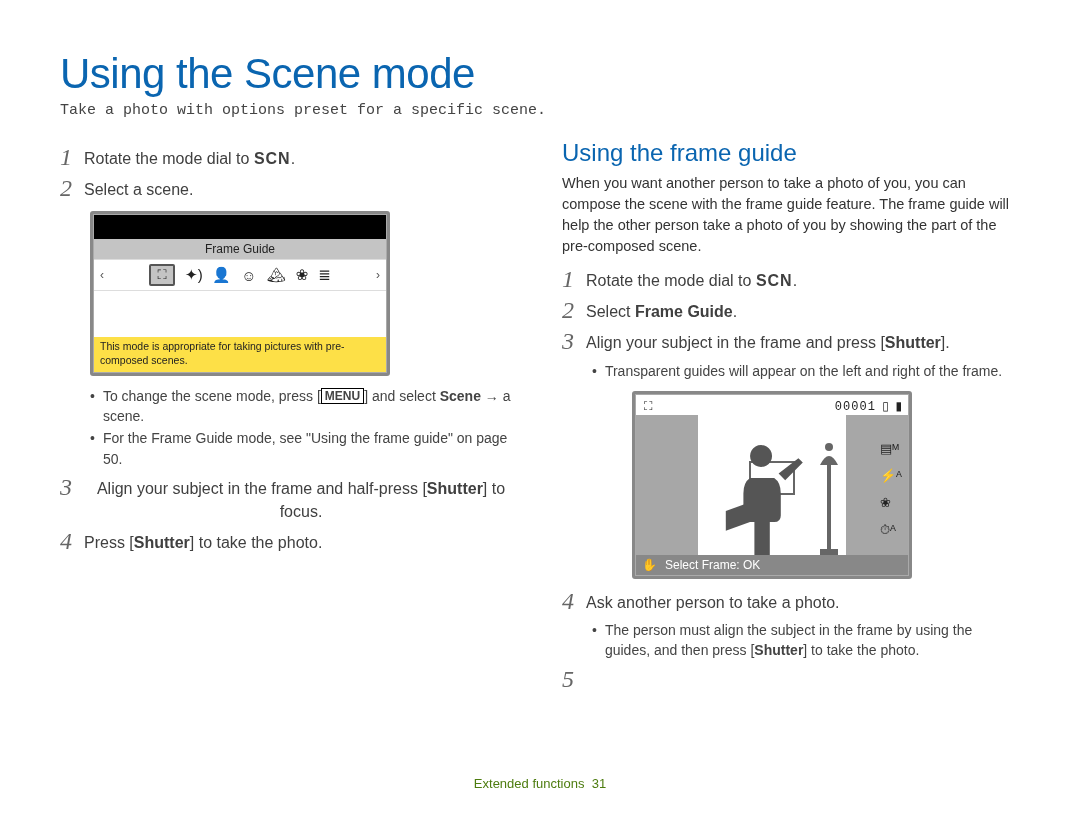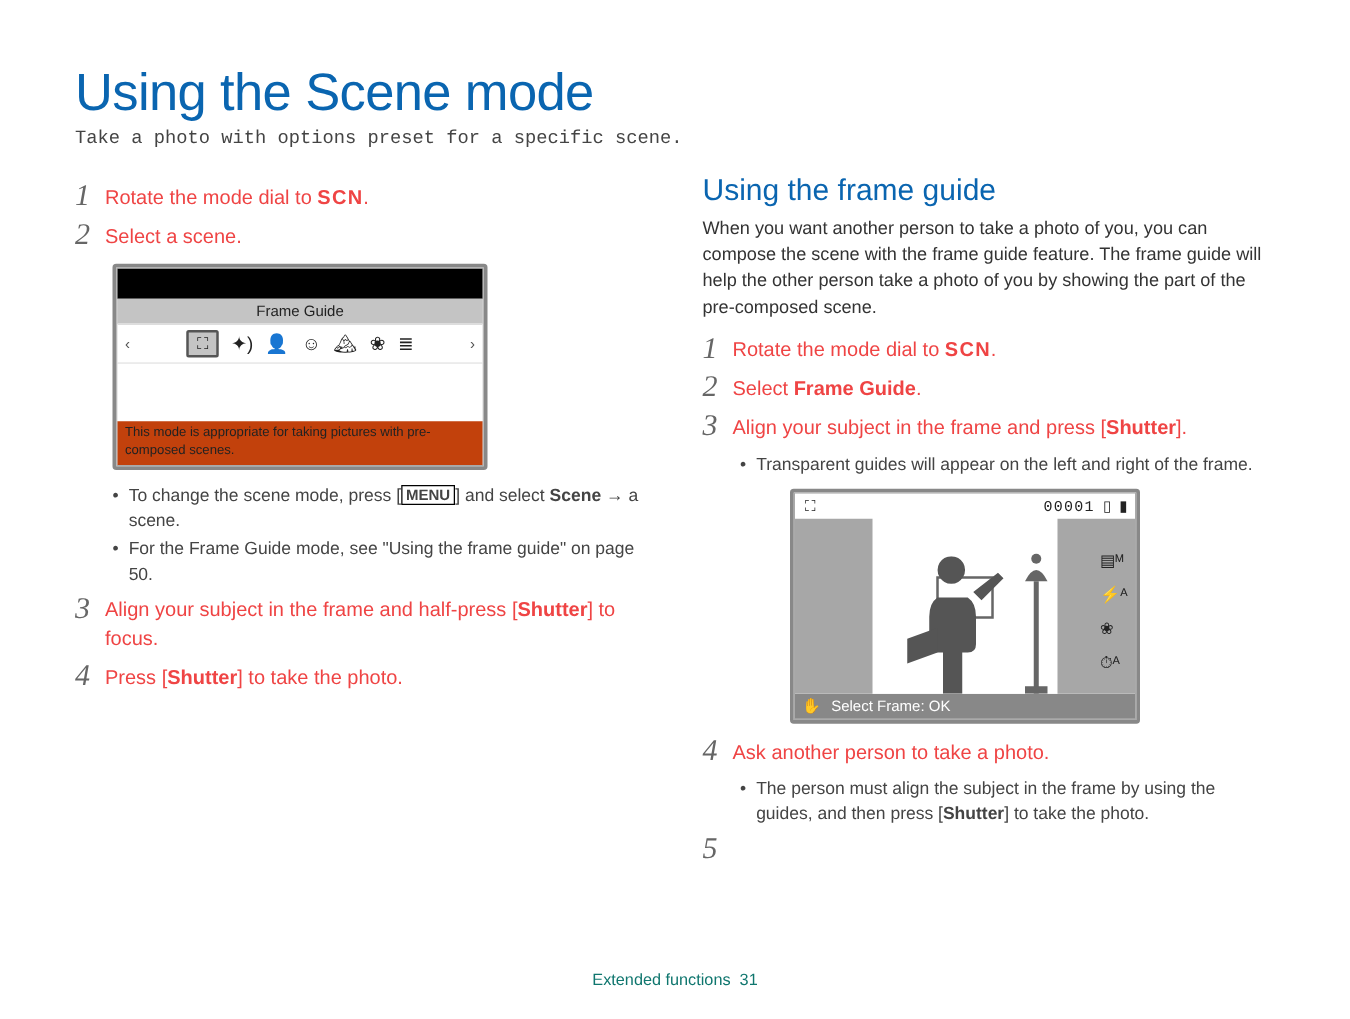--- a/index.html
+++ b/index.html
@@ -49,22 +49,23 @@
     font-size: 24px;
     color: #666;
     width: 24px;
     flex: 0 0 24px;
     line-height: 1;
     text-align: left;
     margin-top: -2px;
   }
   .step-body {
     font-size: 16px;
-    color: #ef4444;
+    color: #404040;
     line-height: 1.45;
+    text-align: center;
   }
   .step-body b { font-weight: 700; }
   .sub-bullets {
     margin: 4px 0 6px 30px;
     font-size: 14px;
     color: #444;
   }
   .sub-bullets .bi {
     display: flex;
     gap: 8px;
@@ -159,21 +160,21 @@
     display: inline-flex;
     align-items: center;
     justify-content: center;
     font-size: 13px;
   }
   .lcd1-empty {
     height: 46px;
     background: #fff;
   }
   .lcd1-desc {
-    background: #c2410c;
+    background: #fde047;
     color: #222;
     font-size: 10.5px;
     padding: 3px 6px 5px 6px;
     line-height: 1.25;
   }
   
   .lcd2 {
     width: 280px;
     border: 3px solid #888;
     border-radius: 3px;
@@ -259,21 +260,21 @@
     padding: 3px 6px;
     font-size: 12px;
   }
   .footer {
     position: absolute;
     bottom: 24px;
     left: 0;
     width: 100%;
     text-align: center;
     font-size: 13px;
-    color: #0f766e;
+    color: #4d7c0f;
   }
 </style>
 </head>
 <body>
 
 <div class="page">
 
   <h1 class="title">Using the Scene mode</h1>
   <div class="subtitle">Take a photo with options preset for a specific scene.</div>
 

